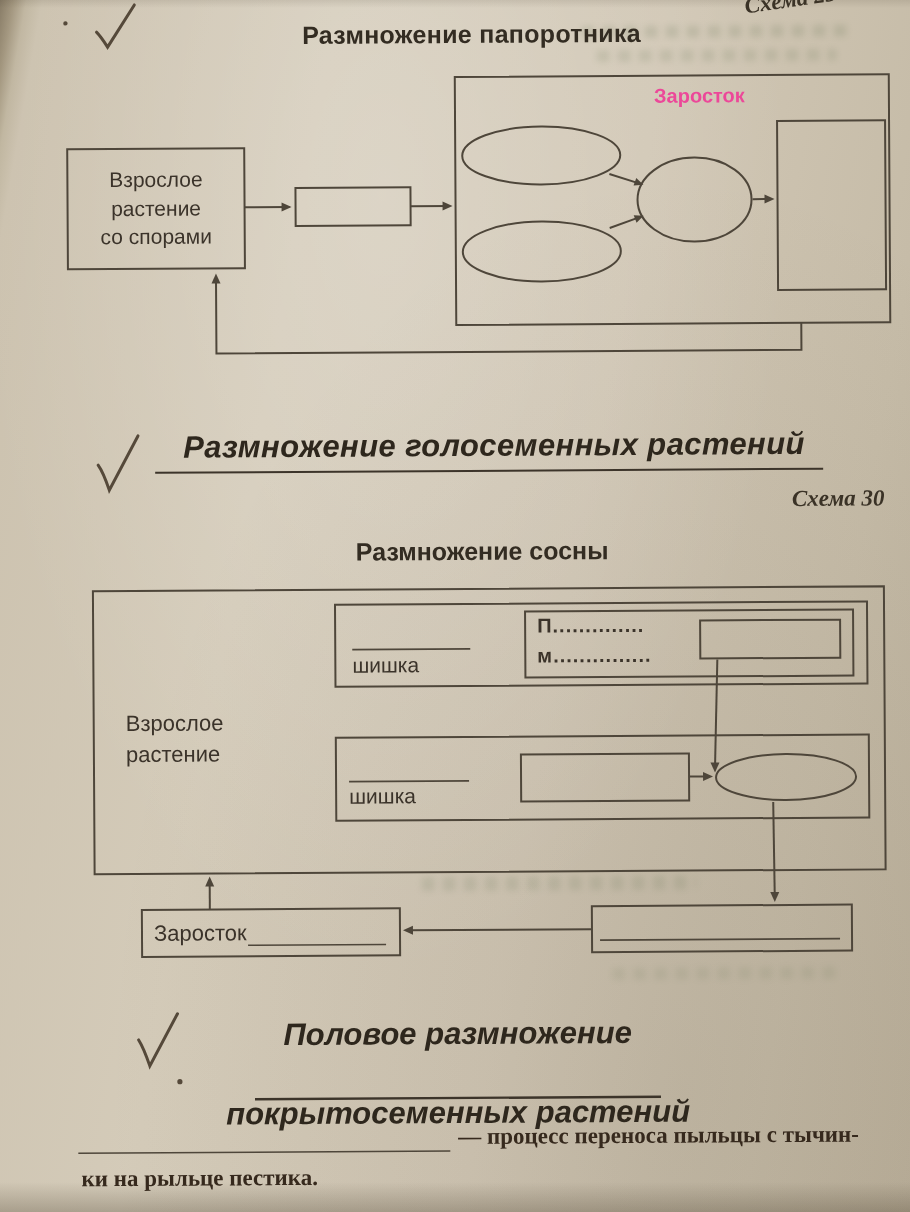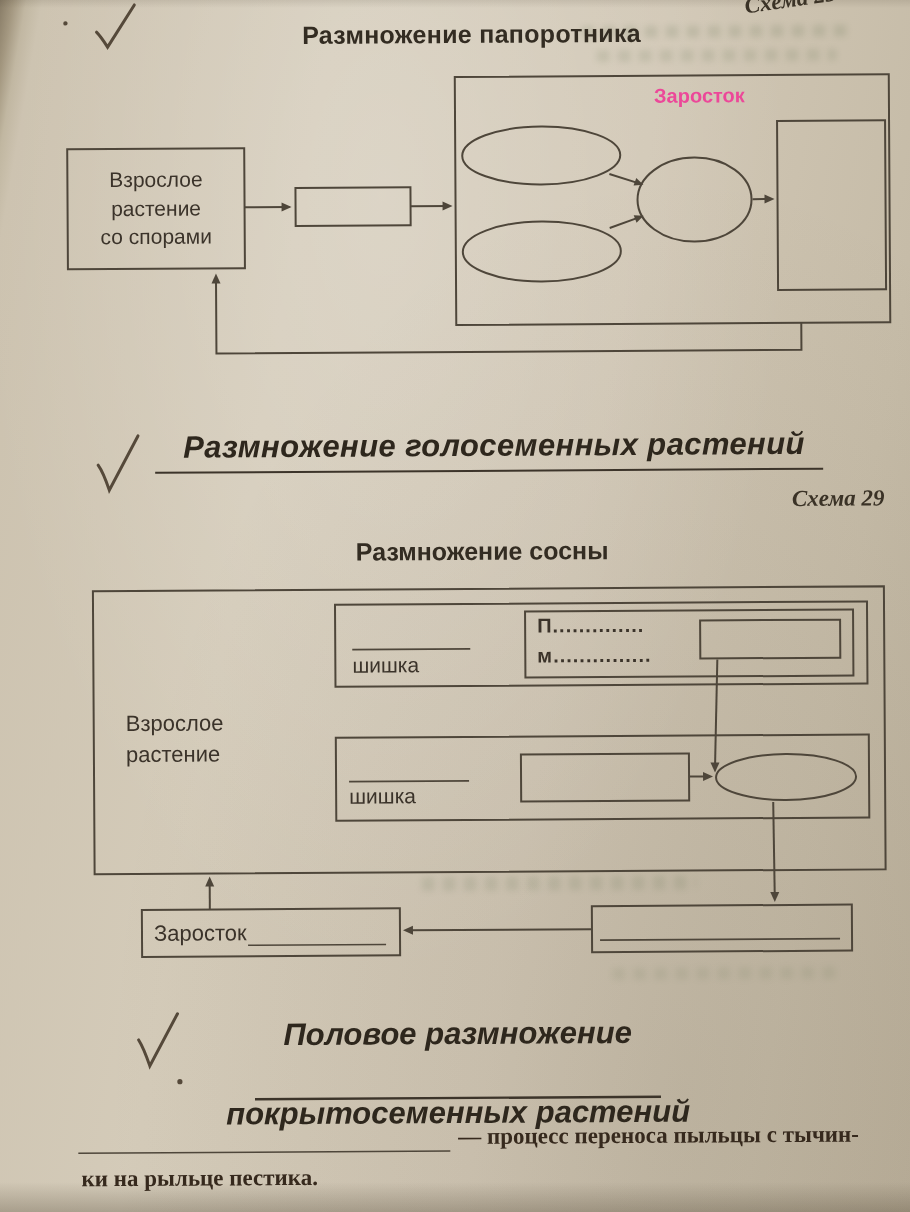--- a/index.html
+++ b/index.html
@@ -129,21 +129,21 @@
   </svg>
 
   <div class="lbl scheme23">Схема 23</div>
   <div class="lbl fern-title">Размножение папоротника</div>
   <div class="lbl fernbox-text">Взрослое
 растение
 со спорами</div>
   <div class="lbl zarostok">Заросток</div>
 
   <div class="lbl h2">Размножение голосеменных растений</div>
-  <div class="lbl scheme24">Схема 29</div>
+  <div class="lbl scheme24">Схема 30</div>
   <div class="lbl pine-title">Размножение сосны</div>
   <div class="lbl adult2">Взрослое
 растение</div>
   <div class="lbl cone1">шишка</div>
   <div class="lbl pline">П..............</div>
   <div class="lbl mline">м...............</div>
   <div class="lbl cone2">шишка</div>
   <div class="lbl young">Заросток</div>
 
   <div class="lbl h3"><span>Половое размножение</span><br>

